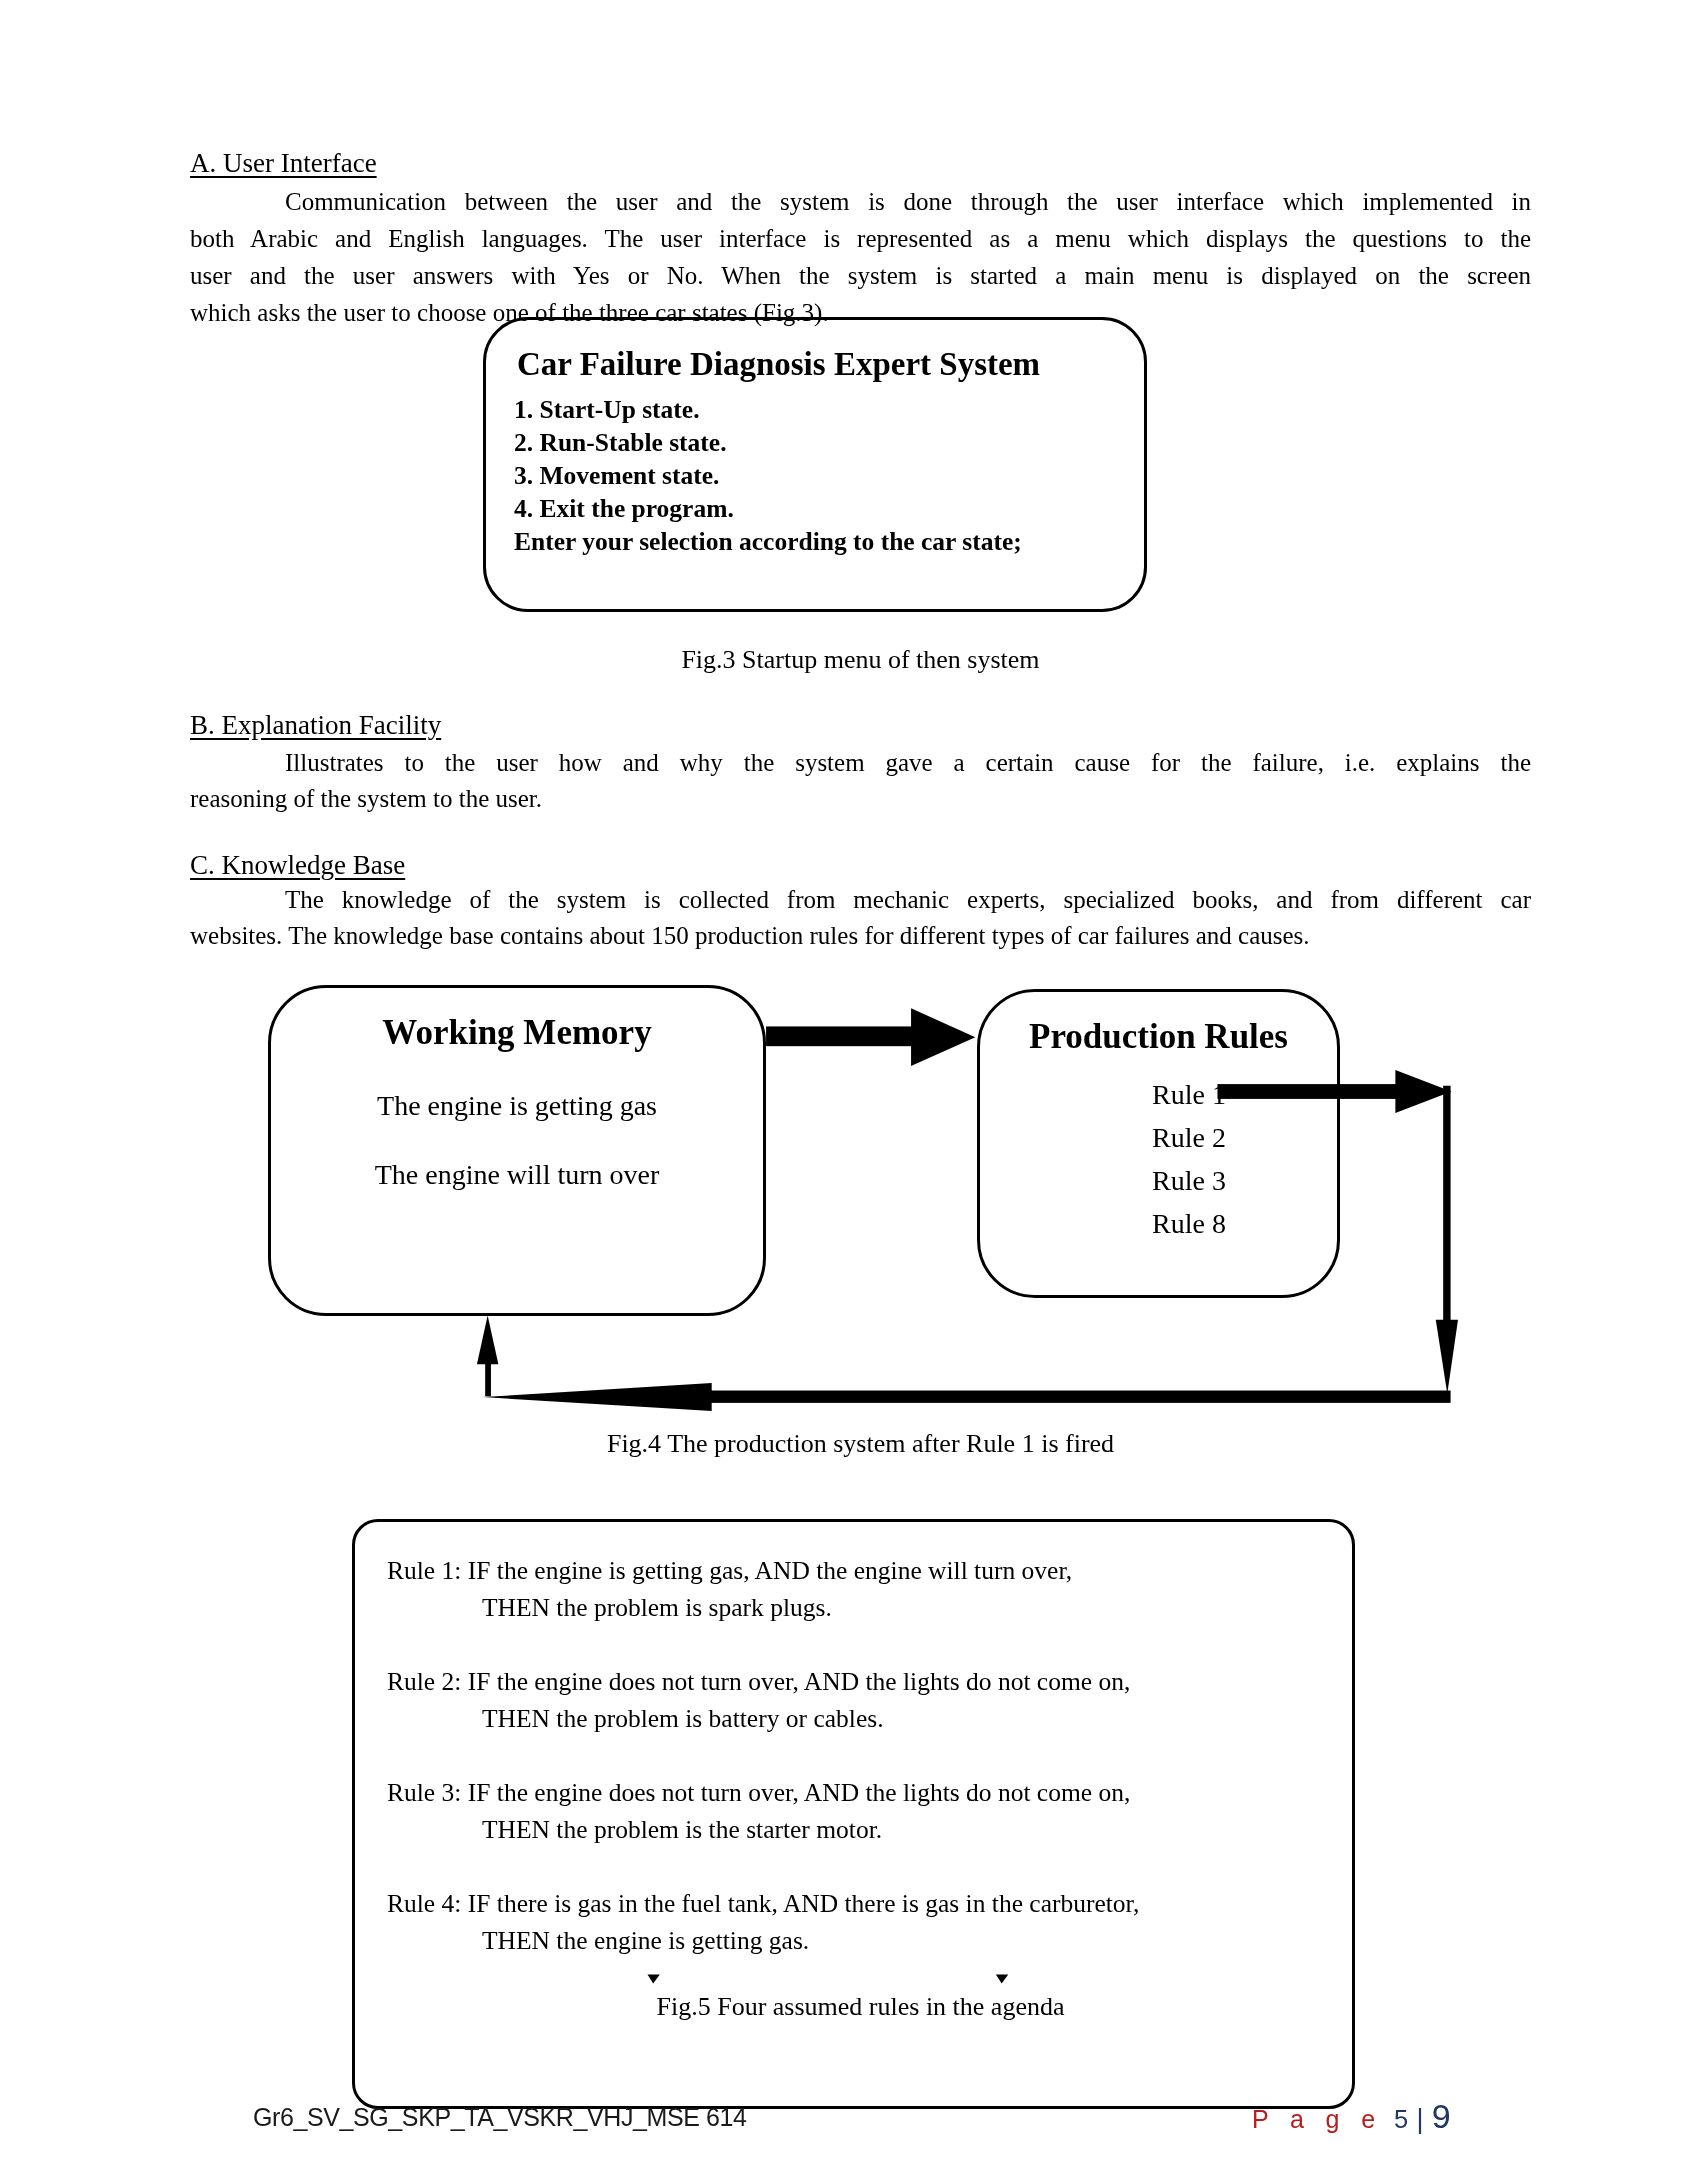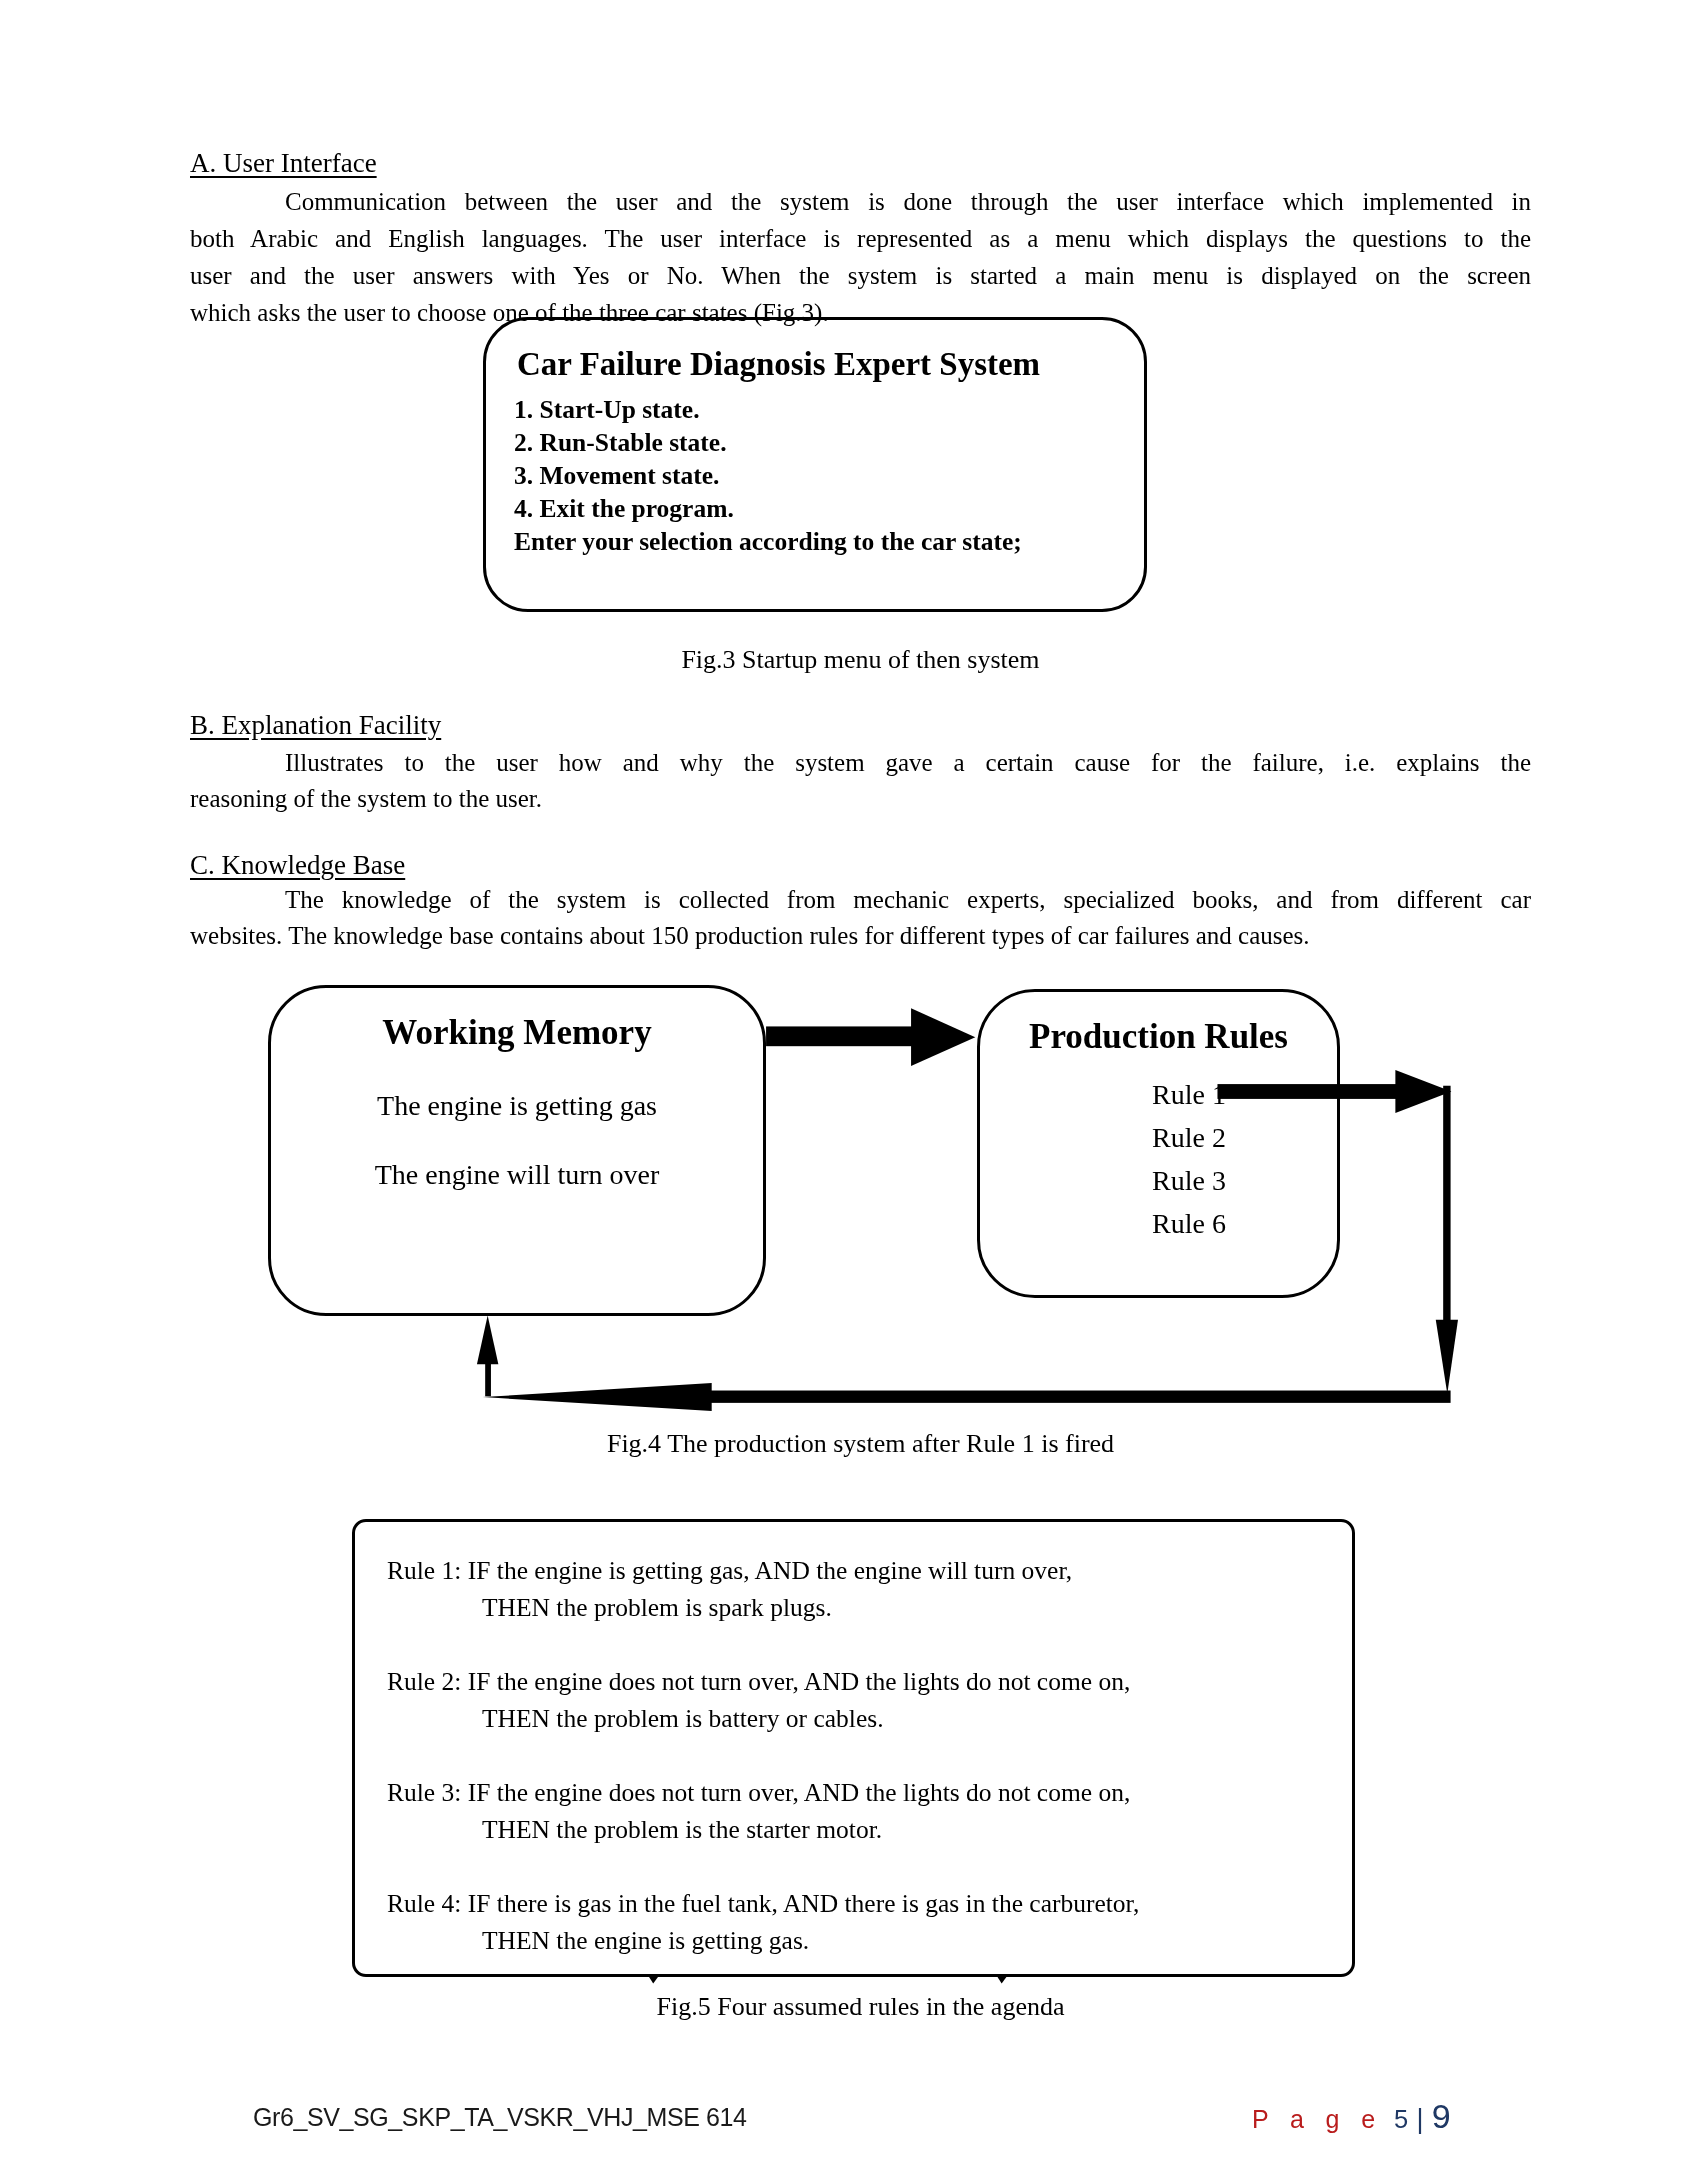--- a/index.html
+++ b/index.html
@@ -68,22 +68,22 @@
   .pr-title{
     position:absolute;left:0;top:25px;width:100%;
     text-align:center;font-size:35px;font-weight:bold;white-space:nowrap;
   }
   .pr-rules{
     position:absolute;left:145px;top:81px;
     font-size:28px;line-height:43px;white-space:nowrap;margin-left:27px;
   }
   
   .fig5-box{
-    position:absolute;left:352px;top:1519px;width:1003px;height:458px;
-    border:3.3px solid #000;border-radius:14px;box-sizing:border-box;
+    position:absolute;left:352px;top:1519px;width:1003px;height:590px;
+    border:3.3px solid #000;border-radius:26px;box-sizing:border-box;
     padding:30px 16.5px 0 32px;
   }
   .fig5-rule{margin-bottom:37px;font-size:25.5px;line-height:37px;}
   .fig5-rule:last-child{margin-bottom:0;}
   .fig5-then{padding-left:95px;}
   
   .overlay{
     position:absolute;left:0;top:0;width:1687px;height:2183px;
     pointer-events:none;
   }
@@ -146,21 +146,21 @@
     <div class="wm-fact wm-fact-0">The engine is getting gas</div>
     <div class="wm-fact wm-fact-1">The engine will turn over</div>
   </div>
 
   <div class="pr-box">
     <div class="pr-title">Production Rules</div>
     <div class="pr-rules">
       <div>Rule 1</div>
       <div>Rule 2</div>
       <div>Rule 3</div>
-      <div>Rule 6</div>
+      <div>Rule 8</div>
     </div>
   </div>
 
   <svg class="overlay" viewBox="0 0 2048 2650">
 
     <g>
       <rect x="930" y="1246" width="178" height="24" fill="#000"></rect>
       <polygon points="1106,1224 1106,1294 1184,1259" fill="#000"></polygon>
     </g>
 

